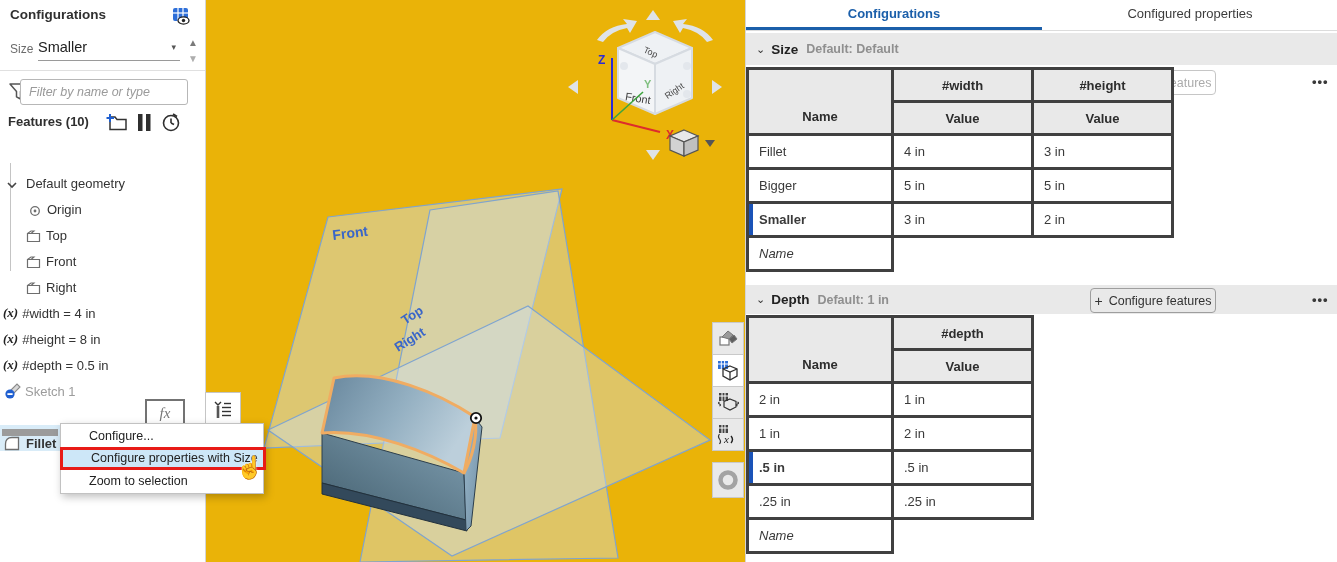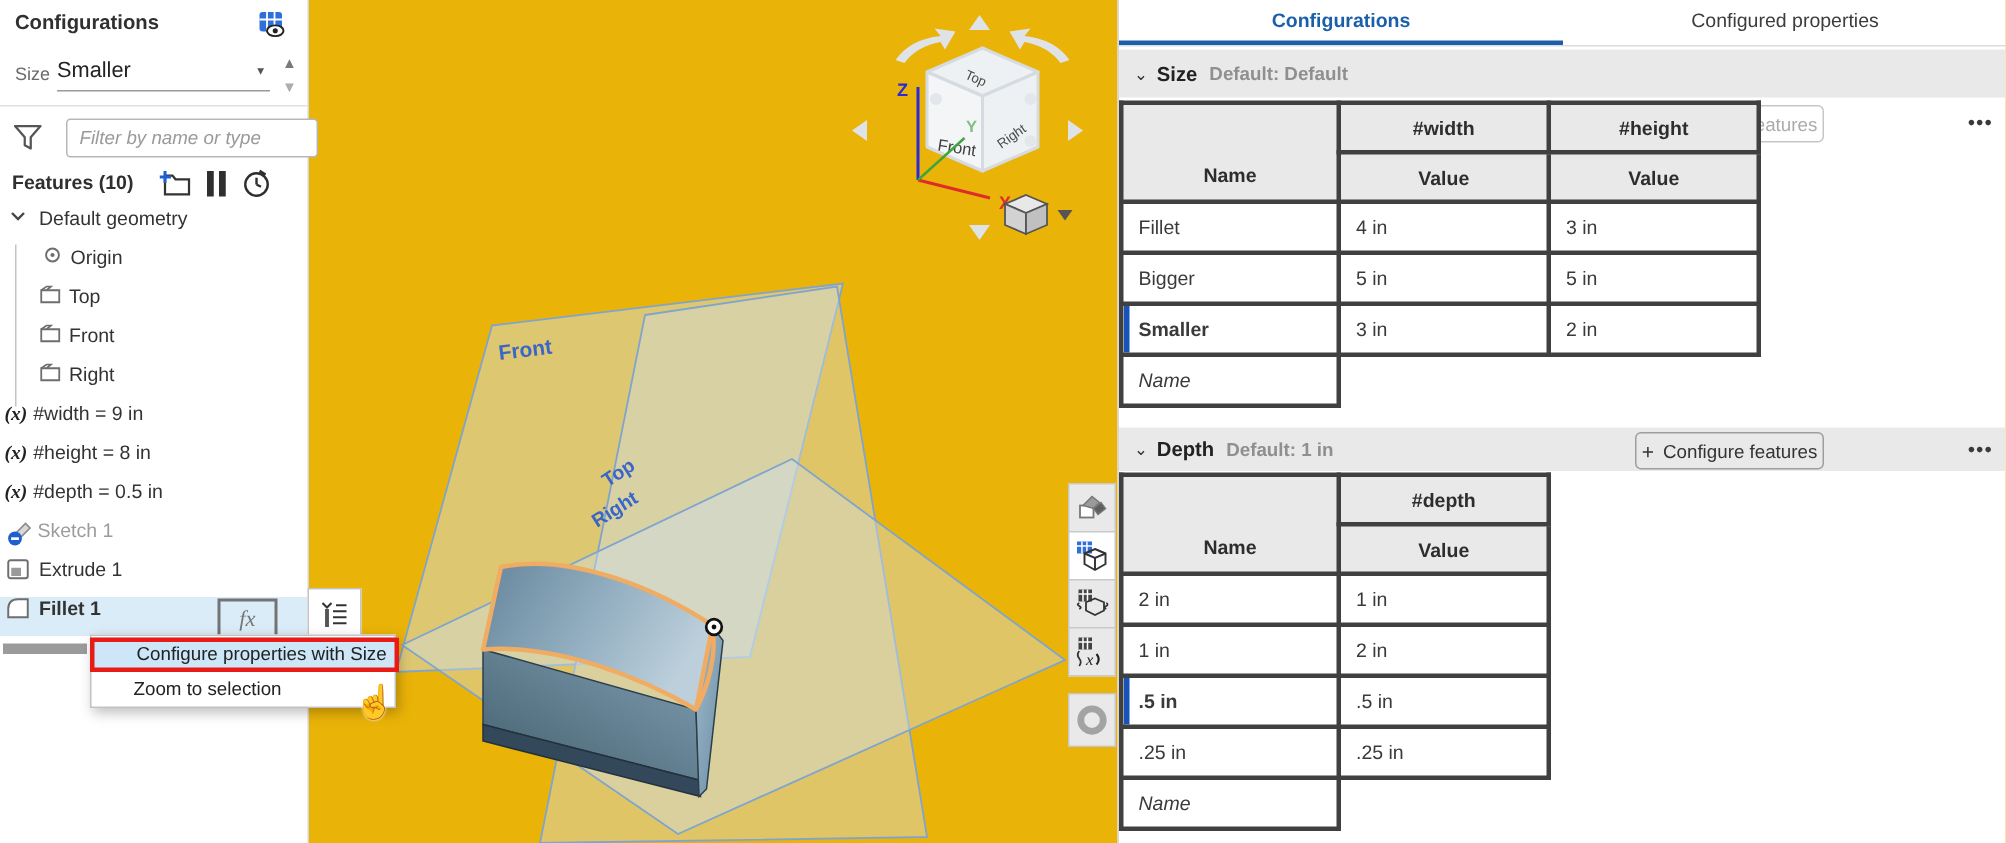--- a/index.html
+++ b/index.html
@@ -8,25 +8,25 @@
   .abs{position:absolute;}
   
   #left-panel{left:0;top:0;width:205px;height:562px;background:#fff;border-right:1px solid #d5d5d5;}
   .lp-title{left:10px;top:7px;font-size:13.5px;font-weight:bold;color:#303030;}
   .size-label{left:10px;top:42px;font-size:12px;color:#6b6b6b;}
   .size-dd{left:38px;top:34px;width:142px;height:26px;border-bottom:1px solid #9a9a9a;
            font-size:14.5px;color:#222;display:flex;align-items:center;justify-content:space-between;cursor:pointer;}
   .size-dd .caret{font-size:9px;color:#555;margin-right:4px;}
   .spin{left:186px;width:14px;height:13px;font-size:10px;color:#7a7a7a;line-height:13px;text-align:center;cursor:pointer;}
   .hr1{left:0;top:70px;width:205px;height:0;border-top:1px solid #e0e0e0;}
-  .filter-input{left:44px;top:79px;width:150px;height:24px;border:1px solid #b7b7b7;border-radius:3px;
+  .filter-input{left:20px;top:79px;width:150px;height:24px;border:1px solid #b7b7b7;border-radius:3px;
                 font-family:"Liberation Sans",sans-serif;font-size:12.5px;font-style:italic;color:#555;padding:0 8px;outline:none;}
   .filter-input::placeholder{color:#9a9a9a;font-style:italic;}
   .features-label{left:8px;top:114px;font-size:13px;font-weight:bold;color:#2f2f2f;}
-  .tree-row{left:0;width:205px;height:26px;display:flex;align-items:flex-start;font-size:13px;color:#333;cursor:pointer;}
+  .tree-row{left:0;width:205px;height:26px;display:flex;align-items:flex-end;font-size:13px;color:#333;cursor:pointer;margin-top:27px;}
   .tree-row.suppressed{color:#9c9c9c;}
   .tree-row.selected{background:#d9ecf8;font-weight:bold;}
   .connector{left:10px;top:163px;width:0;height:108px;border-left:1px solid #c4c4c4;}
   .var-glyph{font-family:"Liberation Serif",serif;font-style:italic;font-weight:bold;font-size:13px;color:#222;margin-right:4px;}
   .fx-box{left:145px;top:399px;width:36px;height:25px;border:2px solid #737373;display:flex;align-items:center;justify-content:center;background:transparent;}
   .fx-glyph{font-family:"Liberation Serif",serif;font-style:italic;font-size:15px;color:#777;}
   .rollback{left:2px;top:429px;width:56px;height:7px;background:#9b9b9b;cursor:row-resize;}
   
   #context-menu{left:60px;top:423px;width:202px;background:#fff;border:1px solid #c2c2c2;
                 box-shadow:2px 3px 8px rgba(0,0,0,.25);z-index:30;padding:1px 0;}
@@ -153,62 +153,56 @@
     <div class="abs tree-row" style="top:242px">
       <svg style="margin-left:26px" width="15" height="13" viewBox="0 0 15 13">
         <path d="M1.5 3.5 H13.5 V11.5 H1.5 Z" fill="none" stroke="#6e6e6e" stroke-width="1.2"></path>
         <path d="M1.5 3.5 L5 1 H8 L5 3.5" fill="none" stroke="#6e6e6e" stroke-width="1.1"></path>
       </svg>
       <span style="margin-left:5px">Right</span>
     </div>
 
     <div class="abs tree-row" style="top:268px">
       <span class="var-glyph" style="margin-left:3px">(x)</span>
-      <span>#width = 9 in</span>
+      <span>#width = 4 in</span>
     </div>
     <div class="abs tree-row" style="top:294px">
       <span class="var-glyph" style="margin-left:3px">(x)</span>
       <span>#height = 8 in</span>
     </div>
     <div class="abs tree-row" style="top:320px">
       <span class="var-glyph" style="margin-left:3px">(x)</span>
       <span>#depth = 0.5 in</span>
     </div>
 
     <div class="abs tree-row suppressed" style="top:346px">
       <svg style="margin-left:4px" width="18" height="18" viewBox="0 0 18 18">
         <path d="M4 12 L13 3 L16 6 L7 15 Z" fill="#d8d8d8" stroke="#8a8a8a" stroke-width="1.1"></path>
         <path d="M4 12 L3 16 L7 15 Z" fill="#8a8a8a"></path>
         <circle cx="6" cy="13" r="4.6" fill="#1f5fd0"></circle>
         <rect x="3.4" y="12.2" width="5.2" height="1.8" fill="#fff"></rect>
       </svg>
       <span style="margin-left:3px">Sketch 1</span>
     </div>
 
-    <div class="abs tree-row" style="top:372px">
-      <svg style="margin-left:4px" width="16" height="15" viewBox="0 0 16 15">
-        <rect x="1.5" y="1.5" width="13" height="12" rx="1.5" fill="none" stroke="#6e6e6e" stroke-width="1.3"></rect>
-        <rect x="3.5" y="6.5" width="6.5" height="5.5" fill="#9a9a9a"></rect>
-      </svg>
-      <span style="margin-left:6px">Extrude 1</span>
-    </div>
 
     <div class="abs tree-row selected" style="top:398px">
       <svg style="margin-left:4px" width="16" height="15" viewBox="0 0 16 15">
         <path d="M1.5 13.5 V8 Q1.5 1.5 8 1.5 H14.5 V13.5 Z" fill="#fff" stroke="#6e6e6e" stroke-width="1.3"></path>
       </svg>
       <span style="margin-left:6px">Fillet 1</span>
     </div>
     <div class="abs fx-box">
       <span class="fx-glyph">fx</span>
     </div>
 
     <div class="abs rollback"></div>
 
     <div id="context-menu" class="abs">
+      <div class="menu-item">Configure...</div>
       <div class="menu-item hover">Configure properties with Size</div>
       <div class="menu-item">Zoom to selection</div>
     </div>
     <div class="abs hand-cursor">☝</div>
   </div>
 
   <div id="list-flyout" class="abs">
     <svg width="20" height="20" viewBox="0 0 20 20">
       <polyline points="2,2 5,5 8,2" fill="none" stroke="#333" stroke-width="1.4"></polyline>
       <rect x="3.7" y="6" width="2.6" height="12" fill="#555"></rect>

